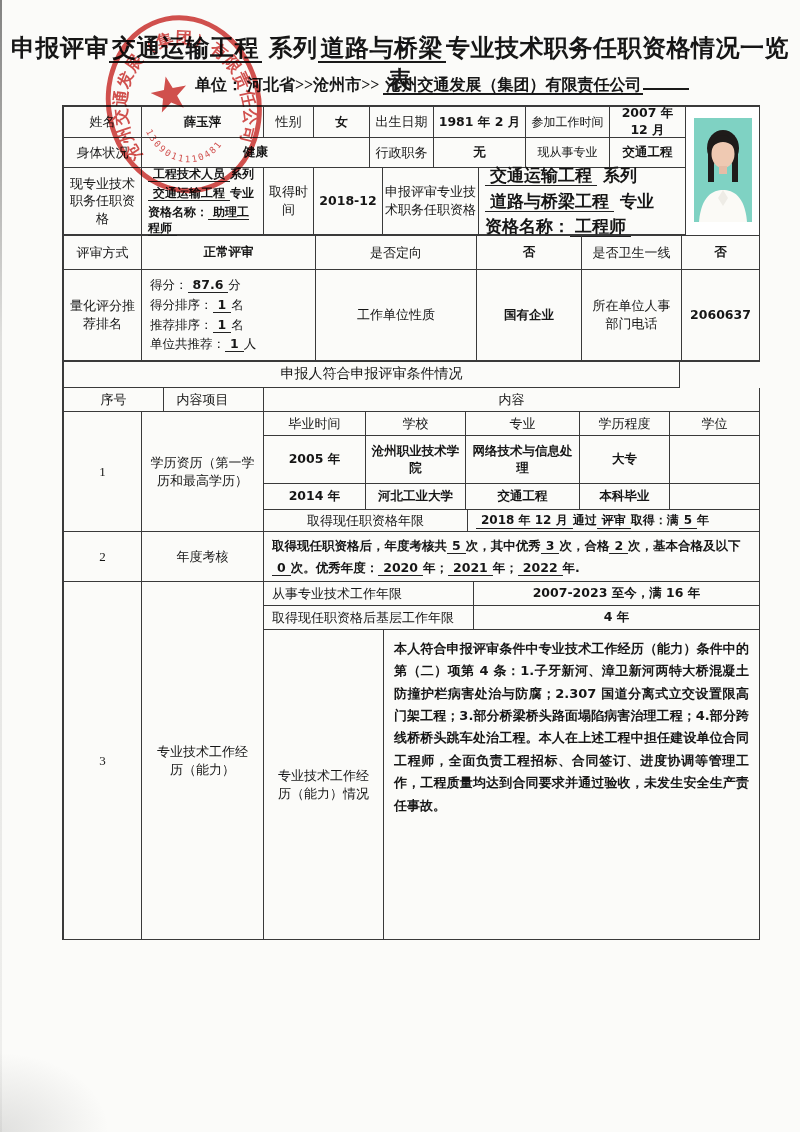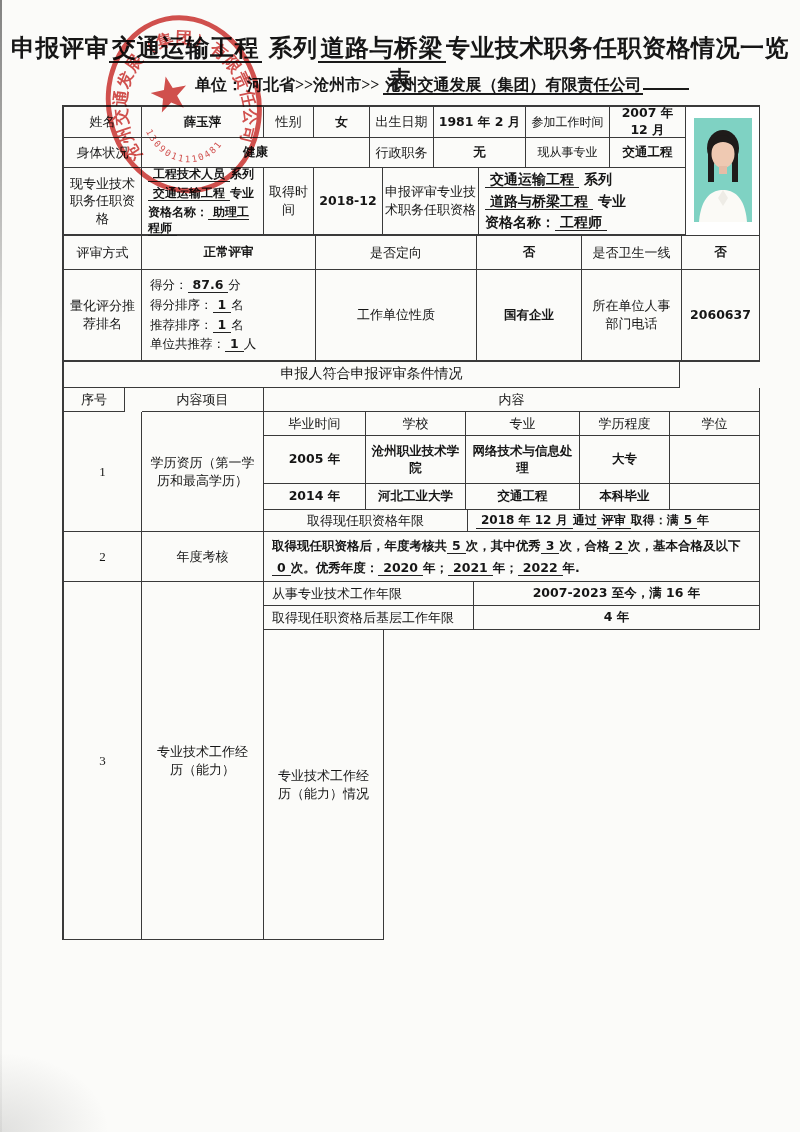--- a/index.html
+++ b/index.html
@@ -106,21 +106,21 @@
 
   <div class="cell bb2" style="left:0;top:61px;width:78px;height:68px">现专业技术职务任职资格</div>
   <div class="cell col v bb2 smallpad" style="left:78px;top:61px;width:122px;height:68px;font-size:12px">
     <div class="ln"><span class="u">工程技术人员</span><span>系列</span></div>
     <div class="ln"><span class="u">交通运输工程</span><span>专业</span></div>
     <div class="ln"><span>资格名称：</span><span class="u">助理工程师</span></div>
   </div>
   <div class="cell bb2" style="left:200px;top:61px;width:50px;height:68px">取得时间</div>
   <div class="cell v bb2" style="left:250px;top:61px;width:69px;height:68px">2018-12</div>
   <div class="cell bb2" style="left:319px;top:61px;width:96px;height:68px">申报评审专业技术职务任职资格</div>
-  <div class="cell col v bb2 smallpad" style="left:415px;top:61px;width:207px;height:68px;font-size:14px">
+  <div class="cell col v bb2 smallpad" style="left:415px;top:61px;width:207px;height:68px;font-size:17px">
     <div class="ln"><span class="u">交通运输工程</span>&nbsp;<span>系列</span></div>
     <div class="ln"><span class="u">道路与桥梁工程</span>&nbsp;<span>专业</span></div>
     <div class="ln"><span>资格名称：</span><span class="u">工程师</span></div>
   </div>
 
   <div class="cell" style="left:0;top:129px;width:78px;height:34px">评审方式</div>
   <div class="cell" style="left:252px;top:129px;width:161px;height:34px">是否定向</div>
   <div class="cell v" style="left:78px;top:129px;width:174px;height:34px">正常评审</div>
   <div class="cell v" style="left:413px;top:129px;width:105px;height:34px">否</div>
   <div class="cell" style="left:518px;top:129px;width:100px;height:34px">是否卫生一线</div>
@@ -133,21 +133,21 @@
     <div class="ln"><span>推荐排序：</span><span class="u v">1</span><span>名</span></div>
     <div class="ln"><span>单位共推荐：</span><span class="u v">1</span><span>人</span></div>
   </div>
   <div class="cell bb2" style="left:252px;top:163px;width:161px;height:92px">工作单位性质</div>
   <div class="cell bb2" style="left:518px;top:163px;width:100px;height:92px;padding:2px 10px">所在单位人事部门电话</div>
   <div class="cell v bb2" style="left:413px;top:163px;width:105px;height:92px">国有企业</div>
   <div class="cell v bb2" style="left:618px;top:163px;width:78px;height:92px">2060637</div>
 
   <div class="cell" style="left:0;top:255px;width:616px;height:26px;font-weight:normal;font-size:14px">申报人符合申报评审条件情况</div>
 
-  <div class="cell" style="left:0;top:281px;width:61px;height:24px">序号</div>
+  <div class="cell" style="left:0;top:281px;width:100px;height:24px">序号</div>
   <div class="cell" style="left:78px;top:281px;width:122px;height:24px">内容项目</div>
   <div class="cell" style="left:200px;top:281px;width:496px;height:24px">内容</div>
 
   <div class="cell" style="left:0;top:305px;width:78px;height:120px">1</div>
   <div class="cell" style="left:78px;top:305px;width:122px;height:120px;padding:2px 8px">学历资历（第一学历和最高学历）</div>
   <div class="cell" style="left:200px;top:305px;width:102px;height:24px">毕业时间</div>
   <div class="cell" style="left:302px;top:305px;width:100px;height:24px">学校</div>
   <div class="cell" style="left:402px;top:305px;width:114px;height:24px">专业</div>
   <div class="cell" style="left:516px;top:305px;width:90px;height:24px">学历程度</div>
   <div class="cell" style="left:606px;top:305px;width:90px;height:24px">学位</div>
@@ -182,14 +182,15 @@
 
   <div class="cell" style="left:0;top:475px;width:78px;height:358px">3</div>
   <div class="cell" style="left:78px;top:475px;width:122px;height:358px;padding:2px 10px">专业技术工作经历（能力）</div>
 
   <div class="cell left" style="left:200px;top:475px;width:210px;height:24px;padding-left:8px">从事专业技术工作年限</div>
   <div class="cell v" style="left:410px;top:475px;width:286px;height:24px">2007-2023 至今，满 16 年</div>
   <div class="cell left" style="left:200px;top:499px;width:210px;height:24px;padding-left:8px">取得现任职资格后基层工作年限</div>
   <div class="cell v" style="left:410px;top:499px;width:286px;height:24px">4 年</div>
 
   <div class="cell" style="left:200px;top:523px;width:120px;height:310px;padding:2px 10px">专业技术工作经历（能力）情况</div>
+  <div class="cell left topalign v" style="left:320px;top:523px;width:376px;height:310px;padding:8px 10px;font-size:13px;line-height:1.72;display:block;text-align:justify">本人符合申报评审条件中专业技术工作经历（能力）条件中的第（二）项第 4 条：1.子牙新河、漳卫新河两特大桥混凝土防撞护栏病害处治与防腐；2.307 国道分离式立交设置限高门架工程；3.部分桥梁桥头路面塌陷病害治理工程；4.部分跨线桥桥头跳车处治工程。本人在上述工程中担任建设单位合同工程师，全面负责工程招标、合同签订、进度协调等管理工作，工程质量均达到合同要求并通过验收，未发生安全生产责任事故。</div>
 
 </div>
 
 </body></html>

